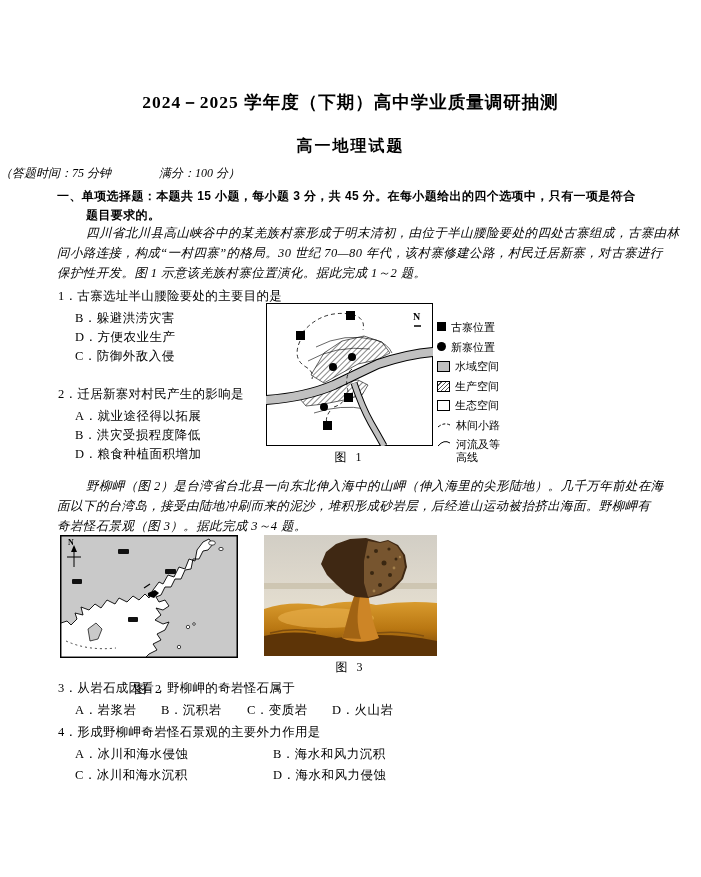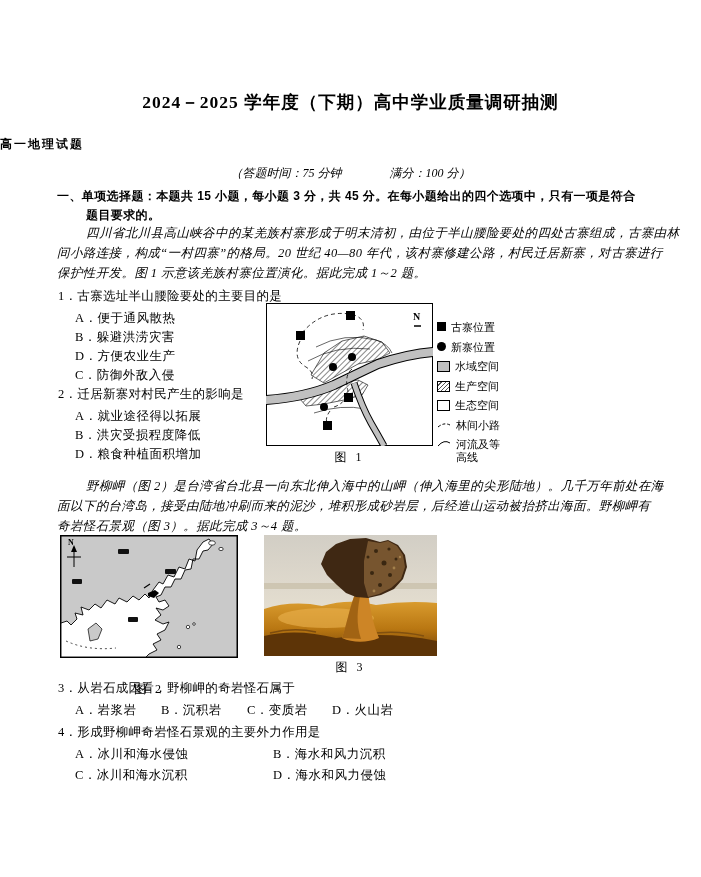--- a/index.html
+++ b/index.html
@@ -3,22 +3,22 @@
 <meta charset="utf-8">
 <style>
   html,body{margin:0;padding:0;background:#ffffff;}
   .page{
     position:relative;width:701px;height:877px;background:#fff;
     font-family:"Liberation Serif","DejaVu Serif",serif;color:#000;overflow:hidden;
   }
   .abs{position:absolute;}
   .nowrap{white-space:nowrap;}
   .title{top:90px;left:0;width:701px;text-align:center;font-size:17.5px;font-weight:bold;letter-spacing:1px;}
-  .subtitle{top:136px;left:0;width:701px;font-size:12px;font-weight:bold;letter-spacing:2px;}
-  .exam-info{top:165px;left:0;width:701px;text-align:center;font-size:12px;font-style:italic;}
+  .subtitle{top:136px;left:0;width:701px;text-align:center;font-size:16px;font-weight:bold;letter-spacing:2px;}
+  .exam-info{top:165px;left:0;width:701px;font-size:12px;font-style:italic;}
   .sec-line{font-family:Liberation Sans, sans-serif;font-weight:bold;font-size:12px;letter-spacing:0.4px;}
   .passage{font-size:12.5px;font-style:italic;letter-spacing:0.4px;}
   .q-stem{font-size:12.5px;letter-spacing:0.3px;}
   .q-block{font-size:12.5px;}
   .q-block .stem{line-height:20px;margin-bottom:3px;letter-spacing:0.3px;}
   .q-block .opt{line-height:19px;height:19px;padding-left:17px;letter-spacing:0.5px;}
   .opt-row{font-size:12.5px;letter-spacing:0.5px;}
   .fig-caption{font-size:12px;text-align:center;letter-spacing:3px;}
   
   .legend{font-size:11px;line-height:13px;}
@@ -38,26 +38,25 @@
 <div class="page">
 
   <div class="abs title nowrap">2024－2025 学年度（下期）高中学业质量调研抽测</div>
   <div class="abs subtitle nowrap">高一地理试题</div>
   <div class="abs exam-info nowrap">（答题时间：75 分钟　　　　满分：100 分）</div>
 
   <div class="abs sec-line nowrap" style="left:57px;top:188px;">一、单项选择题：本题共 15 小题，每小题 3 分，共 45 分。在每小题给出的四个选项中，只有一项是符合</div>
   <div class="abs sec-line nowrap" style="left:86px;top:207px;text-align:center;">题目要求的。</div>
 
   <div class="abs passage nowrap" style="left:86px;top:225px;">四川省北川县高山峡谷中的某羌族村寨形成于明末清初，由位于半山腰险要处的四处古寨组成，古寨由林</div>
-  <div class="abs passage nowrap" style="left:57px;top:245px;">间小路连接，构成“一村四寨”的格局。20 世纪 40—80 年代，该村寨修建公路，村民迁居新寨，对古寨进行</div>
+  <div class="abs passage nowrap" style="left:57px;top:245px;">间小路连接，构成“一村四寨”的格局。30 世纪 70—80 年代，该村寨修建公路，村民迁居新寨，对古寨进行</div>
   <div class="abs passage nowrap" style="left:57px;top:265px;">保护性开发。图 1 示意该羌族村寨位置演化。据此完成 1～2 题。</div>
 
   <div class="abs q-block" style="left:58px;top:286px;width:230px;">
     <div class="stem nowrap">1．古寨选址半山腰险要处的主要目的是</div>
-    <div class="opt nowrap">A．便于通风散热</div>
     <div class="opt nowrap">B．躲避洪涝灾害</div>
     <div class="opt nowrap">D．方便农业生产</div>
     <div class="opt nowrap">C．防御外敌入侵</div>
   </div>
 
   <div class="abs q-block" style="left:58px;top:384px;width:230px;">
     <div class="stem nowrap">2．迁居新寨对村民产生的影响是</div>
     <div class="opt nowrap">A．就业途径得以拓展</div>
     <div class="opt nowrap">B．洪灾受损程度降低</div>
     <div class="opt nowrap">D．粮食种植面积增加</div>

